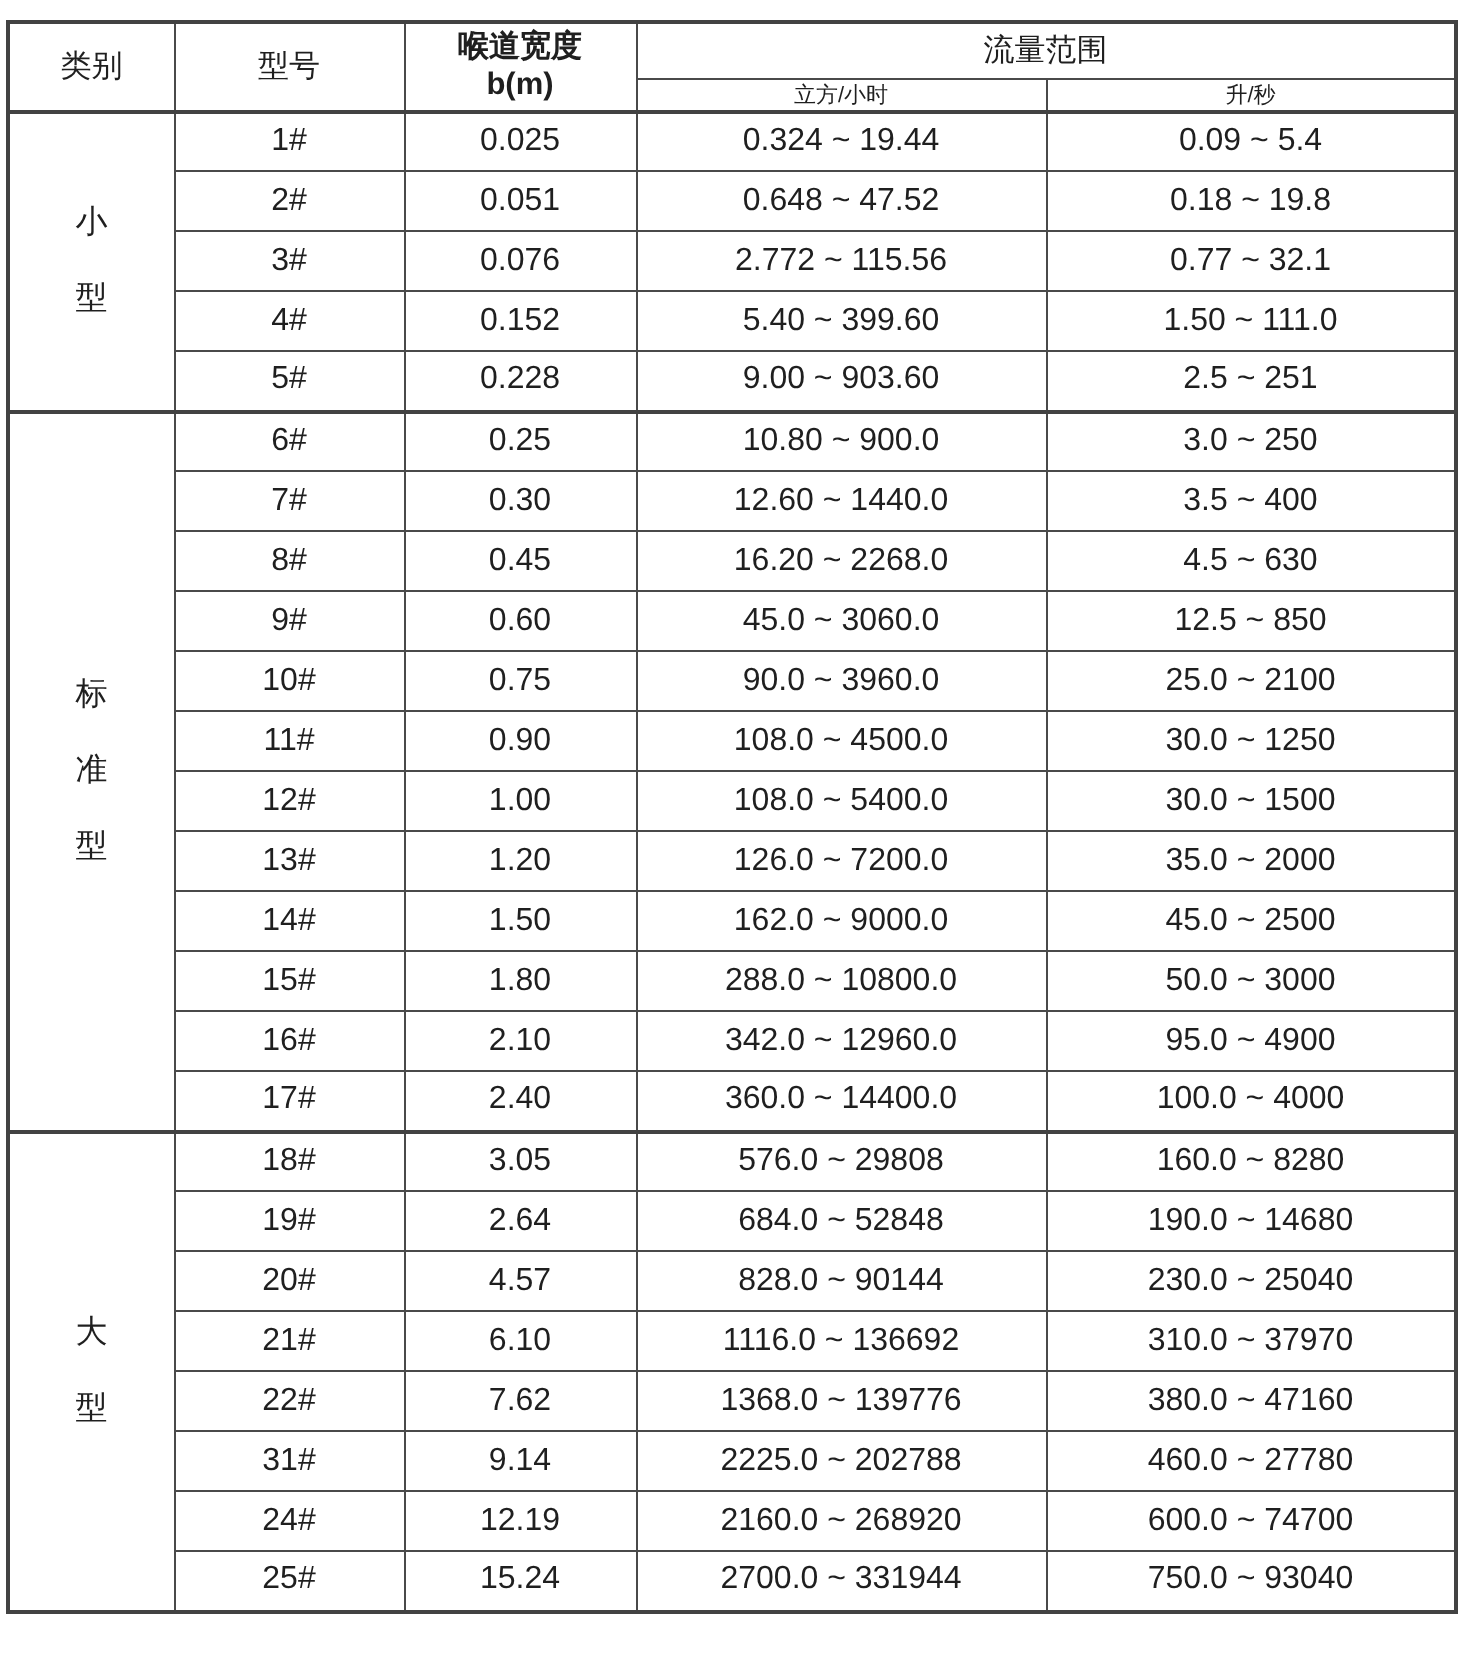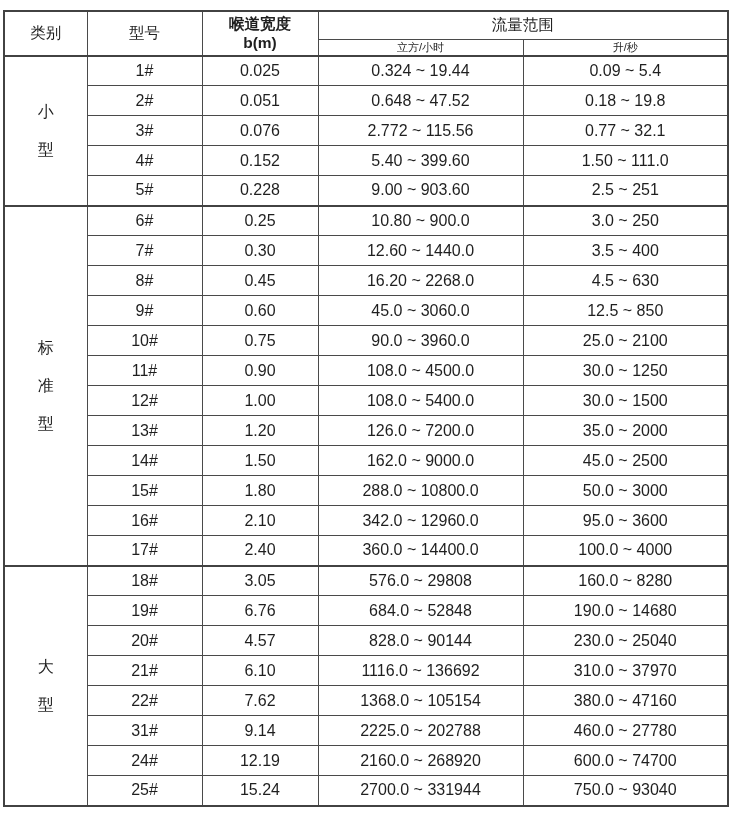--- a/index.html
+++ b/index.html
@@ -173,60 +173,60 @@
         <tr>
           <td>15#</td>
           <td>1.80</td>
           <td>288.0 ~ 10800.0</td>
           <td>50.0 ~ 3000</td>
         </tr>
         <tr>
           <td>16#</td>
           <td>2.10</td>
           <td>342.0 ~ 12960.0</td>
-          <td>95.0 ~ 3600</td>
+          <td>95.0 ~ 4900</td>
         </tr>
         <tr>
           <td>17#</td>
           <td>2.40</td>
           <td>360.0 ~ 14400.0</td>
           <td>100.0 ~ 4000</td>
         </tr>
         <tr class="group-start">
           <td rowspan="8" class="category-cell">
             <span class="cat-char">大</span>
             <span class="cat-char">型</span>
           </td>
           <td>18#</td>
           <td>3.05</td>
           <td>576.0 ~ 29808</td>
           <td>160.0 ~ 8280</td>
         </tr>
         <tr>
           <td>19#</td>
-          <td>6.76</td>
+          <td>2.64</td>
           <td>684.0 ~ 52848</td>
           <td>190.0 ~ 14680</td>
         </tr>
         <tr>
           <td>20#</td>
           <td>4.57</td>
           <td>828.0 ~ 90144</td>
           <td>230.0 ~ 25040</td>
         </tr>
         <tr>
           <td>21#</td>
           <td>6.10</td>
           <td>1116.0 ~ 136692</td>
           <td>310.0 ~ 37970</td>
         </tr>
         <tr>
           <td>22#</td>
           <td>7.62</td>
-          <td>1368.0 ~ 105154</td>
+          <td>1368.0 ~ 139776</td>
           <td>380.0 ~ 47160</td>
         </tr>
         <tr>
           <td>31#</td>
           <td>9.14</td>
           <td>2225.0 ~ 202788</td>
           <td>460.0 ~ 27780</td>
         </tr>
         <tr>
           <td>24#</td>

